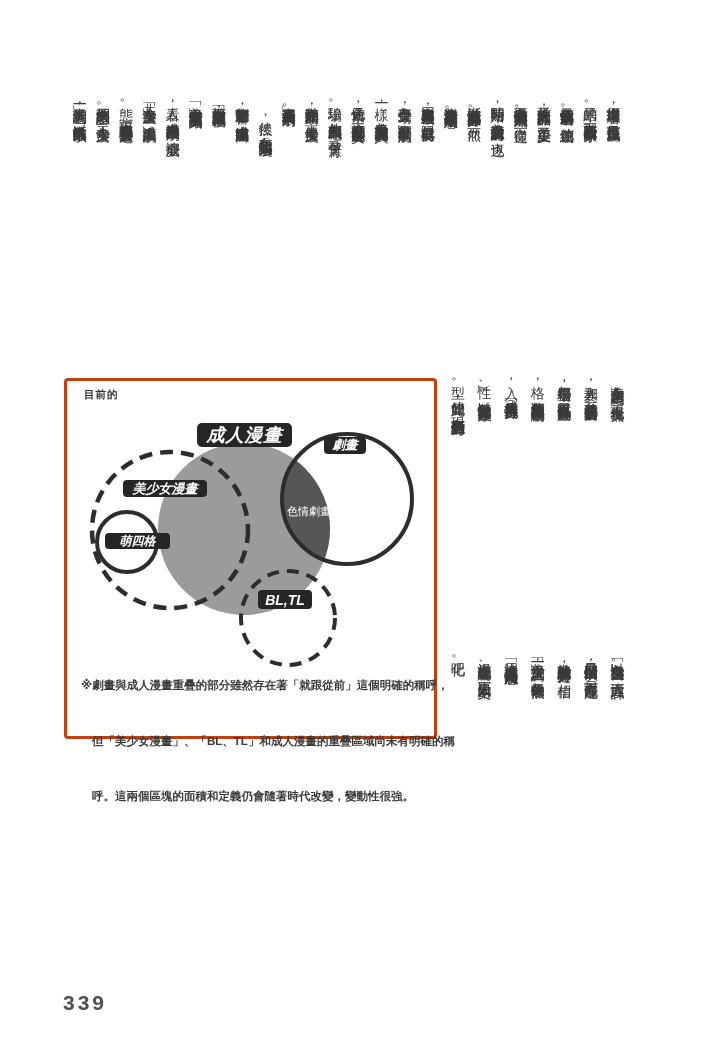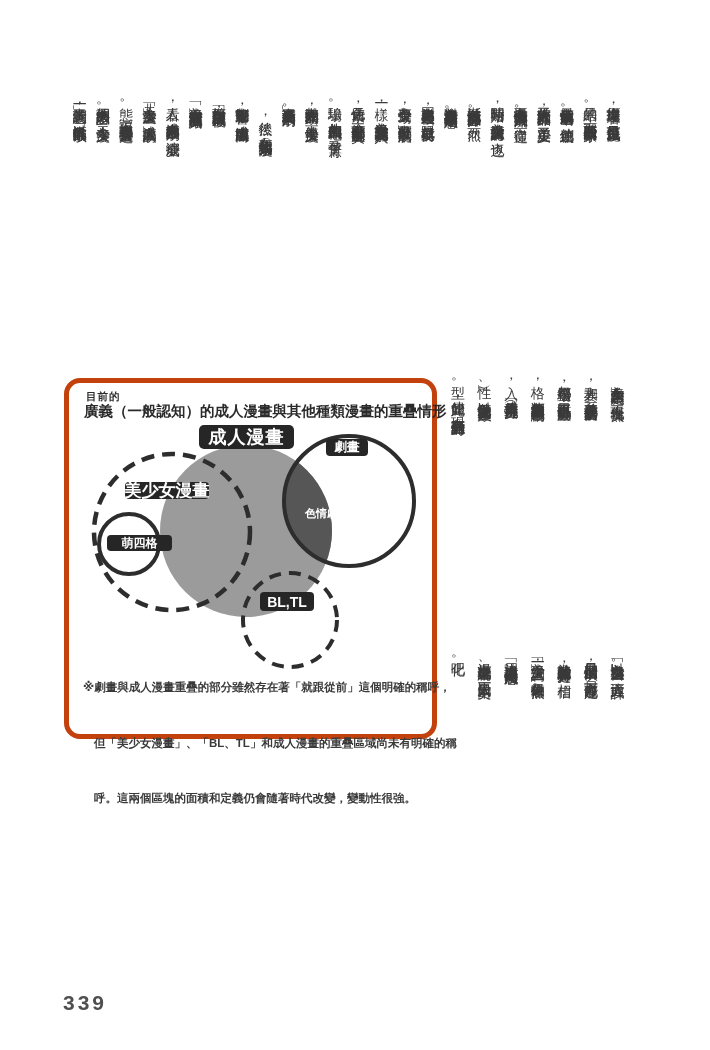--- a/index.html
+++ b/index.html
@@ -22,48 +22,48 @@
 
   .top-block { top: 96px; right: 85px; height: 254px; }
   .right-a   { top: 375px; right: 79px; height: 252px; }
   .right-b   { top: 652px; right: 79px; height: 252px; }
 
   
   .diagram {
     position: absolute;
     left: 64px; top: 378px;
     width: 373px; height: 361px;
-    border: 5px solid #c2410c;
-    border-radius: 16px;
+    border: 3px solid #c2410c;
+    border-radius: 4px;
     background: #fff;
   }
   .kicker {
     position: absolute; left: 17px; top: 7px;
     font-size: 10.5px; font-weight: bold; color: #2e2e2e; letter-spacing: 1px;
   }
   .dtitle {
     position: absolute; left: 15px; top: 19px;
     font-size: 14.5px; font-weight: bold; color: #2a2a2a; white-space: nowrap;
   }
   .venn { position: absolute; left: 0; top: 0; z-index: 1; }
 
   .vlabel {
     position: absolute; z-index: 2;
     display: flex; align-items: center; justify-content: center;
     background: #262626; color: #fff; font-weight: bold;
-    border-radius: 4px; white-space: nowrap;
+    border-radius: 4px; white-space: nowrap; font-style: italic;
   }
   .lbl-adult    { left: 130px; top: 42px;  width: 95px; height: 24px; font-size: 18px; letter-spacing: 1px; border-radius: 5px; }
   .lbl-gekiga   { left: 257px; top: 56px;  width: 42px; height: 17px; font-size: 12.5px; }
-  .lbl-bishoujo { left: 56px;  top: 99px;  width: 84px; height: 17px; font-size: 17px; }
+  .lbl-bishoujo { left: 56px;  top: 99px;  width: 84px; height: 17px; font-size: 13px; }
   .lbl-moe      { left: 38px;  top: 152px; width: 65px; height: 16px; font-size: 12px; }
   .lbl-bltl     { left: 191px; top: 209px; width: 54px; height: 19px; font-size: 14px; text-align: center; }
   .lbl-ero {
     position: absolute; z-index: 2; left: 220px; top: 123px;
-    color: #fff; font-weight: bold; font-size: 11px; white-space: nowrap; margin-left: 16px;
+    color: #fff; font-weight: normal; font-size: 11px; white-space: nowrap;
   }
 
   .footnote { position: absolute; left: 14px; top: 295px; z-index: 2; }
   .fn-line {
     font-size: 11.5px; font-weight: bold; color: #3a3a3a;
     line-height: 19.5px; white-space: nowrap;
   }
   .fn-line:not(:first-child) { padding-left: 11px; margin-top: 36px; }
 
   .pageno {
@@ -77,21 +77,20 @@
 <div class="page">
 
   <div class="vtext top-block"><div class="vcol">從市場原理來看，這也是早就可以預見</div><div class="vcol">的結果。而在那些脫穎而出的作家中，</div><div class="vcol">最有代表性的當屬森山塔了。他連續創</div><div class="vcol">作了數部火紅大賣的作品，奠定了美少</div><div class="vcol">女漫畫要色情才會賣的大潮流。而從這</div><div class="vcol">時期開始，美少女漫畫誌的封面，也逐</div><div class="vcol">漸被以色情為賣點的作品占據。然而，</div><div class="vcol">這對美少女漫畫界絕不全然是壞消息。</div><div class="vcol">因為業界興盛起來後，就跟從前「只要</div><div class="vcol">有美少女登場，畫什麼都可以」的狀況</div><div class="vcol">一樣，美少女漫畫雜誌變成了只要加入</div><div class="vcol">色情元素，不管畫什麼都可以的漫畫實</div><div class="vcol">驗場。如此自由的創作天地，孕育了無</div><div class="vcol">數充滿才能的作家，更使「美少女漫</div><div class="vcol">畫」逐漸成長為更大的類別。</div><div class="vcol">　然後，在九〇年代初葉的大規模漫</div><div class="vcol">畫管制運動影響下，成人漫畫出版商開</div><div class="vcol">始自行在封面加上「成人標籤」後，</div><div class="vcol">「美少女漫畫」便漸漸被當成專門給大</div><div class="vcol">人看，成人導向的漫畫類別，演變成今</div><div class="vcol">天「美少女漫畫」＝「成人漫畫」的狀</div><div class="vcol">態。不如說現在會說「美少女漫畫」這</div><div class="vcol">個詞的人愈來愈少。今天「美少女漫</div><div class="vcol">畫」一詞的意義，以大幅偏離最早「以</div></div>
 
   <div class="vtext right-a"><div class="vcol-wide">美少女為主角」的定義：不僅出現熟女</div><div class="vcol-wide">和人妻，甚至連女人都不是的女裝男子</div><div class="vcol-wide">都粉墨登場，畫風也不再限於動畫風</div><div class="vcol-wide">格，連類似劇畫的寫實風作品也被納</div><div class="vcol-wide">入，成長為重視「實用性（可尻</div><div class="vcol-wide">性）」、以性愛為主體的巨大漫畫類</div><div class="vcol-wide">型。儘管如此，現在仍有些雜誌的封面</div></div>
 
   <div class="vtext right-b"><div class="vcol-wide">以「美少女漫畫」自稱。這一方面或許</div><div class="vcol-wide">是早期遺留的習慣，另一方面也可能是</div><div class="vcol-wide">出於這些雜誌的製作者之矜持，相信</div><div class="vcol-wide">「美少女漫畫」一詞，仍象徵著一個無</div><div class="vcol-wide">法用「成人漫畫」這個單指男性向洩慾</div><div class="vcol-wide">漫畫之框架完全容納、更巨大的日本文</div><div class="vcol-wide">化吧。</div></div>
 
   <div class="diagram">
     <div class="kicker">目前的</div>
-    <div class="dtitle">廣義（一般認知）的成人漫畫與其他種類漫畫的重疊情形</div>
 
     <svg class="venn" width="367" height="355" viewBox="0 0 367 355">
       <defs>
         <clipPath id="grayClip">
             <circle cx="177" cy="148" r="86"></circle>
           </clipPath>
       </defs>
 
       <circle cx="177" cy="148" r="86" fill="#9b9b9b"></circle>
 

